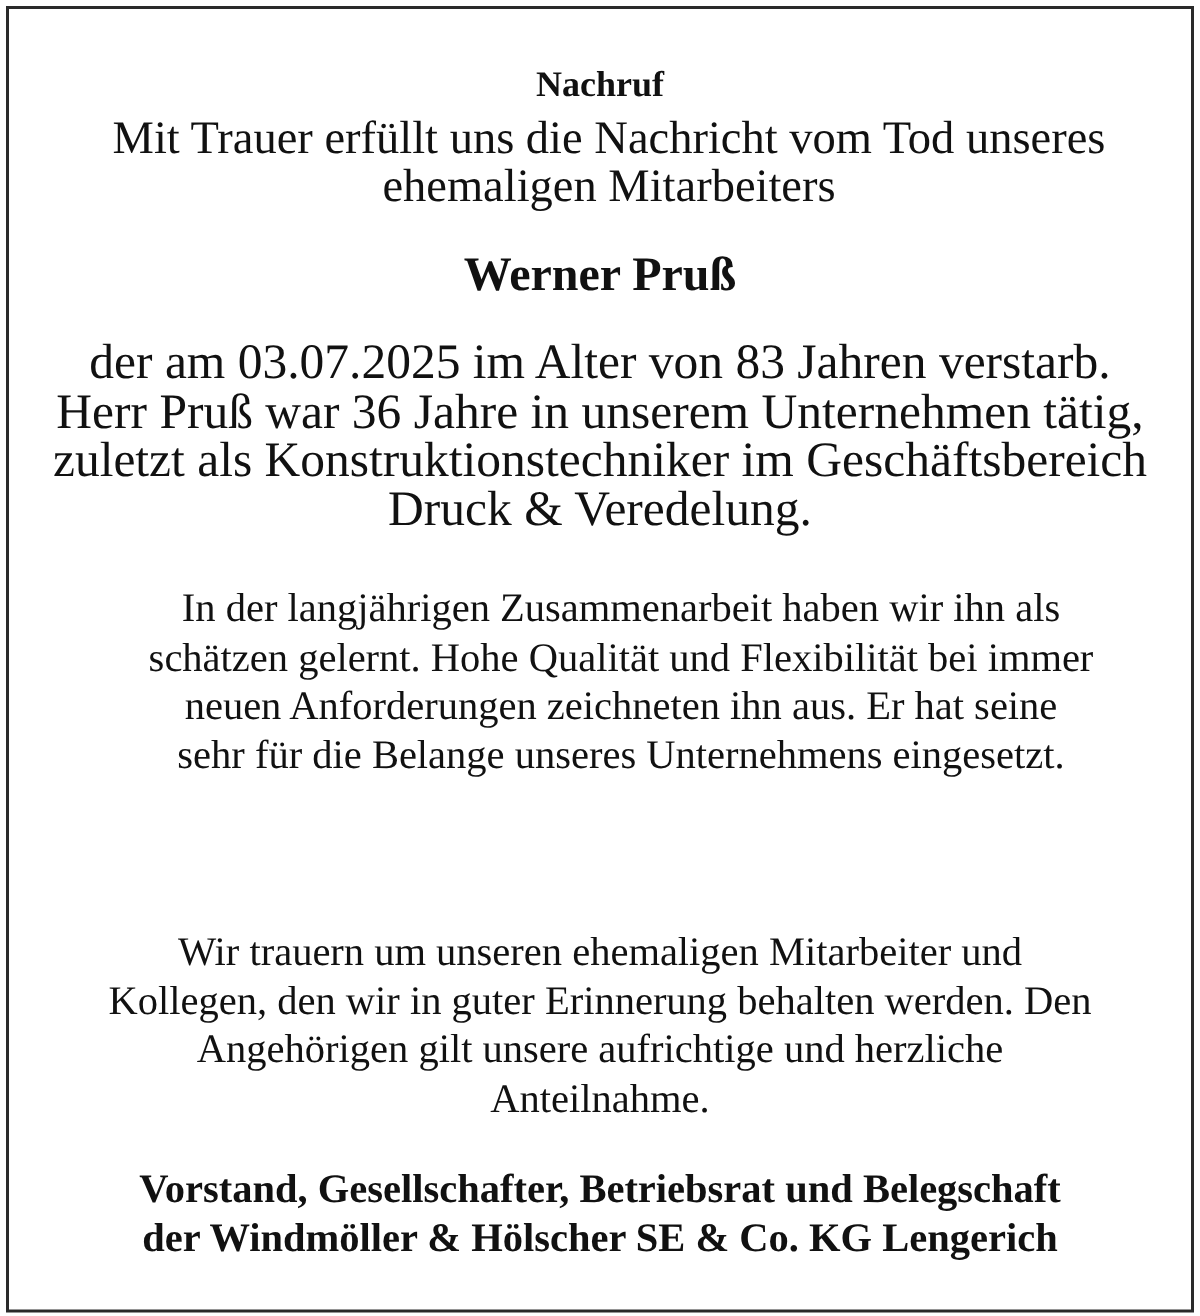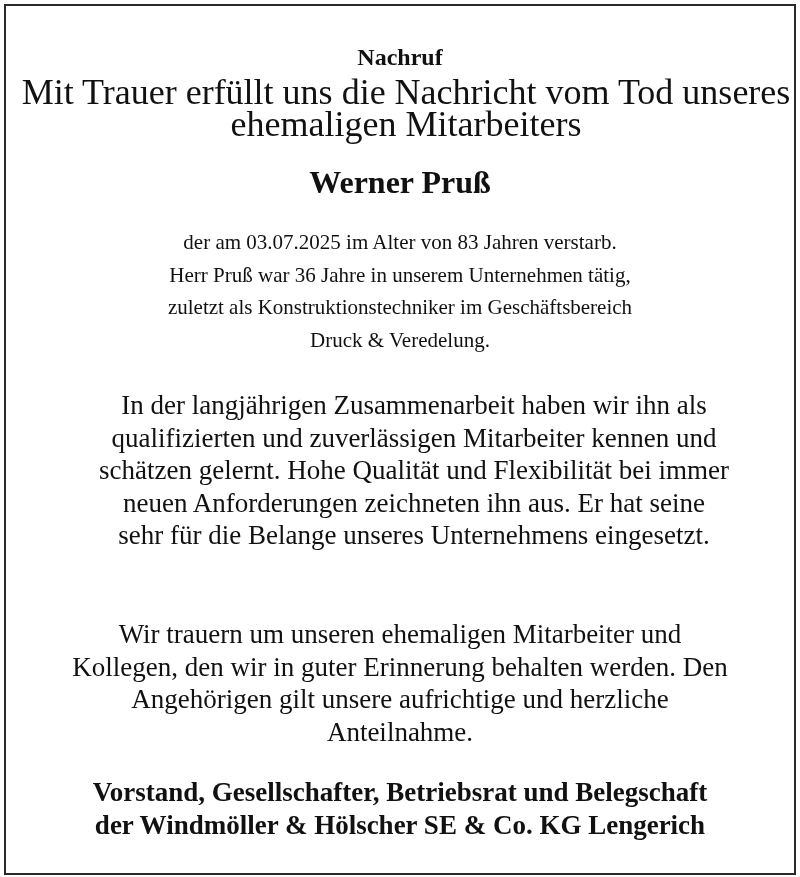--- a/index.html
+++ b/index.html
@@ -37,37 +37,37 @@
       top: 22px;
       font-size: 24px;
       font-weight: bold;
       line-height: 30px;
       margin-top: 20px;
     }
     .intro {
       position: absolute;
       left: 0; right: 0;
       top: 76px;
-      font-size: 36px;
+      font-size: 31px;
       line-height: 32px;
       padding-left: 12px;
     }
     .name {
       position: absolute;
       left: 0; right: 0;
       top: 162px;
       font-size: 32px;
       font-weight: bold;
       line-height: 40px;
     }
     .para1 {
       position: absolute;
       left: 0; right: 0;
       top: 226px;
-      font-size: 21px;
+      font-size: 33px;
       line-height: 32.5px;
     }
     .para2 {
       position: absolute;
       left: 0; right: 0;
       top: 389px;
       font-size: 27px;
       line-height: 32.5px;
       padding-left: 28px;
     }
@@ -108,21 +108,20 @@
 
   <div class="para1">
     <span class="line">der am 03.07.2025 im Alter von 83 Jahren verstarb.</span>
     <span class="line">Herr Pruß war 36 Jahre in unserem Unternehmen tätig,</span>
     <span class="line">zuletzt als Konstruktionstechniker im Geschäftsbereich</span>
     <span class="line">Druck &amp; Veredelung.</span>
   </div>
 
   <div class="para2">
     <span class="line">In der langjährigen Zusammenarbeit haben wir ihn als</span>
-    <span class="line">qualifizierten und zuverlässigen Mitarbeiter kennen und</span>
     <span class="line">schätzen gelernt. Hohe Qualität und Flexibilität bei immer</span>
     <span class="line">neuen Anforderungen zeichneten ihn aus. Er hat seine</span>
     <span class="line">sehr für die Belange unseres Unternehmens eingesetzt.</span>
   </div>
 
   <div class="para3">
     <span class="line">Wir trauern um unseren ehemaligen Mitarbeiter und</span>
     <span class="line">Kollegen, den wir in guter Erinnerung behalten werden. Den</span>
     <span class="line">Angehörigen gilt unsere aufrichtige und herzliche</span>
     <span class="line">Anteilnahme.</span>

